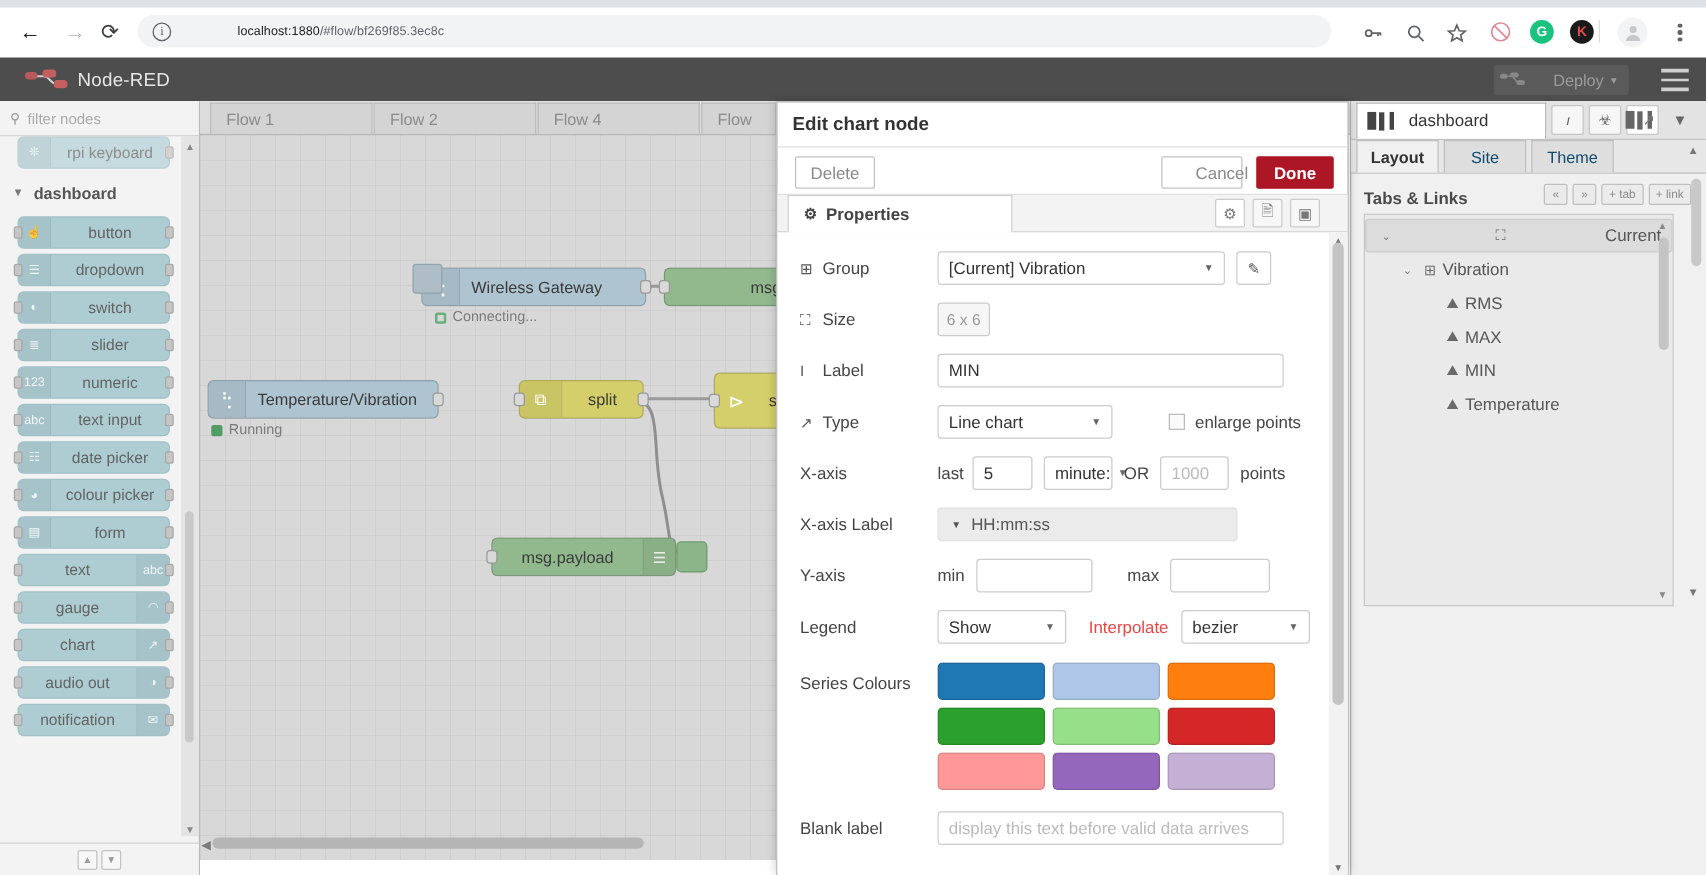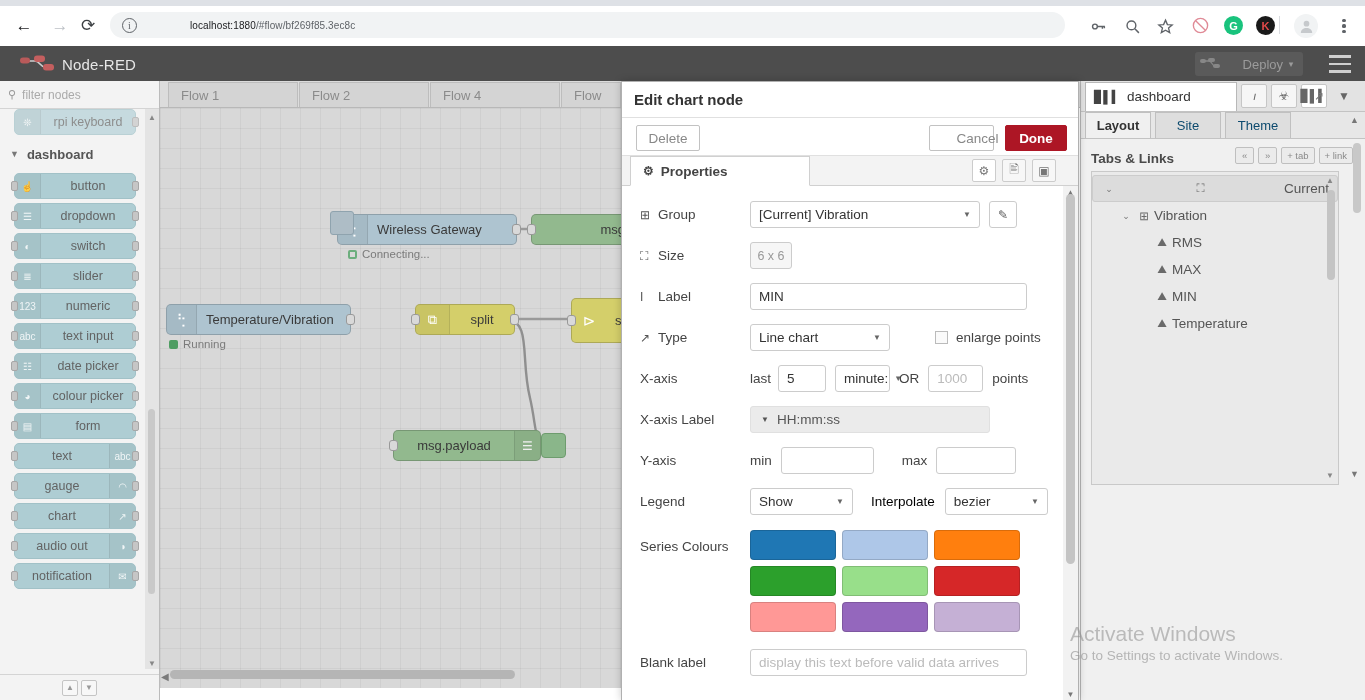--- a/index.html
+++ b/index.html
@@ -700,21 +700,21 @@
         <span style="font-size:13.5px;color:#444;margin:0 9px 0 28px;">max</span>
         <div class="inp" style="width:80px;"></div>
       </div>
 
       <div class="form-row">
         <div class="form-label">Legend</div>
         <div class="sel" style="width:103px;">
           <span>Show</span>
           <span class="caret">▼</span>
         </div>
-        <span style="font-size:13.5px;color:#000000;margin-left:18px;margin-right:10px;text-align:center;">Interpolate</span>
+        <span style="font-size:13.5px;color:#ef4444;margin-left:18px;margin-right:10px;text-align:center;">Interpolate</span>
         <div class="sel" style="width:103px;">
           <span>bezier</span>
           <span class="caret">▼</span>
         </div>
       </div>
 
       <div class="form-row" style="height:auto;align-items:flex-start;padding-top:8px;">
         <div class="form-label" style="padding-top:9px;">Series Colours</div>
         <div class="swatch-grid" id="swatch-grid">
             <div class="swatch" style="background: rgb(31, 119, 180);"></div>
@@ -798,18 +798,14 @@
             <span class="tree-ic">⛰</span>
             <span>Temperature</span>
           </div>
         </div>
       <div class="tree-up">▲</div>
       <div class="tree-vscroll"></div>
       <div class="tree-dn">▼</div>
     </div>
   </div>
 
-  <div class="watermark">
-    <div class="wm1">Activate Windows</div>
-    <div class="wm2">Go to Settings to activate Windows.</div>
-  </div>
 
 </div>
 
 </body></html>

